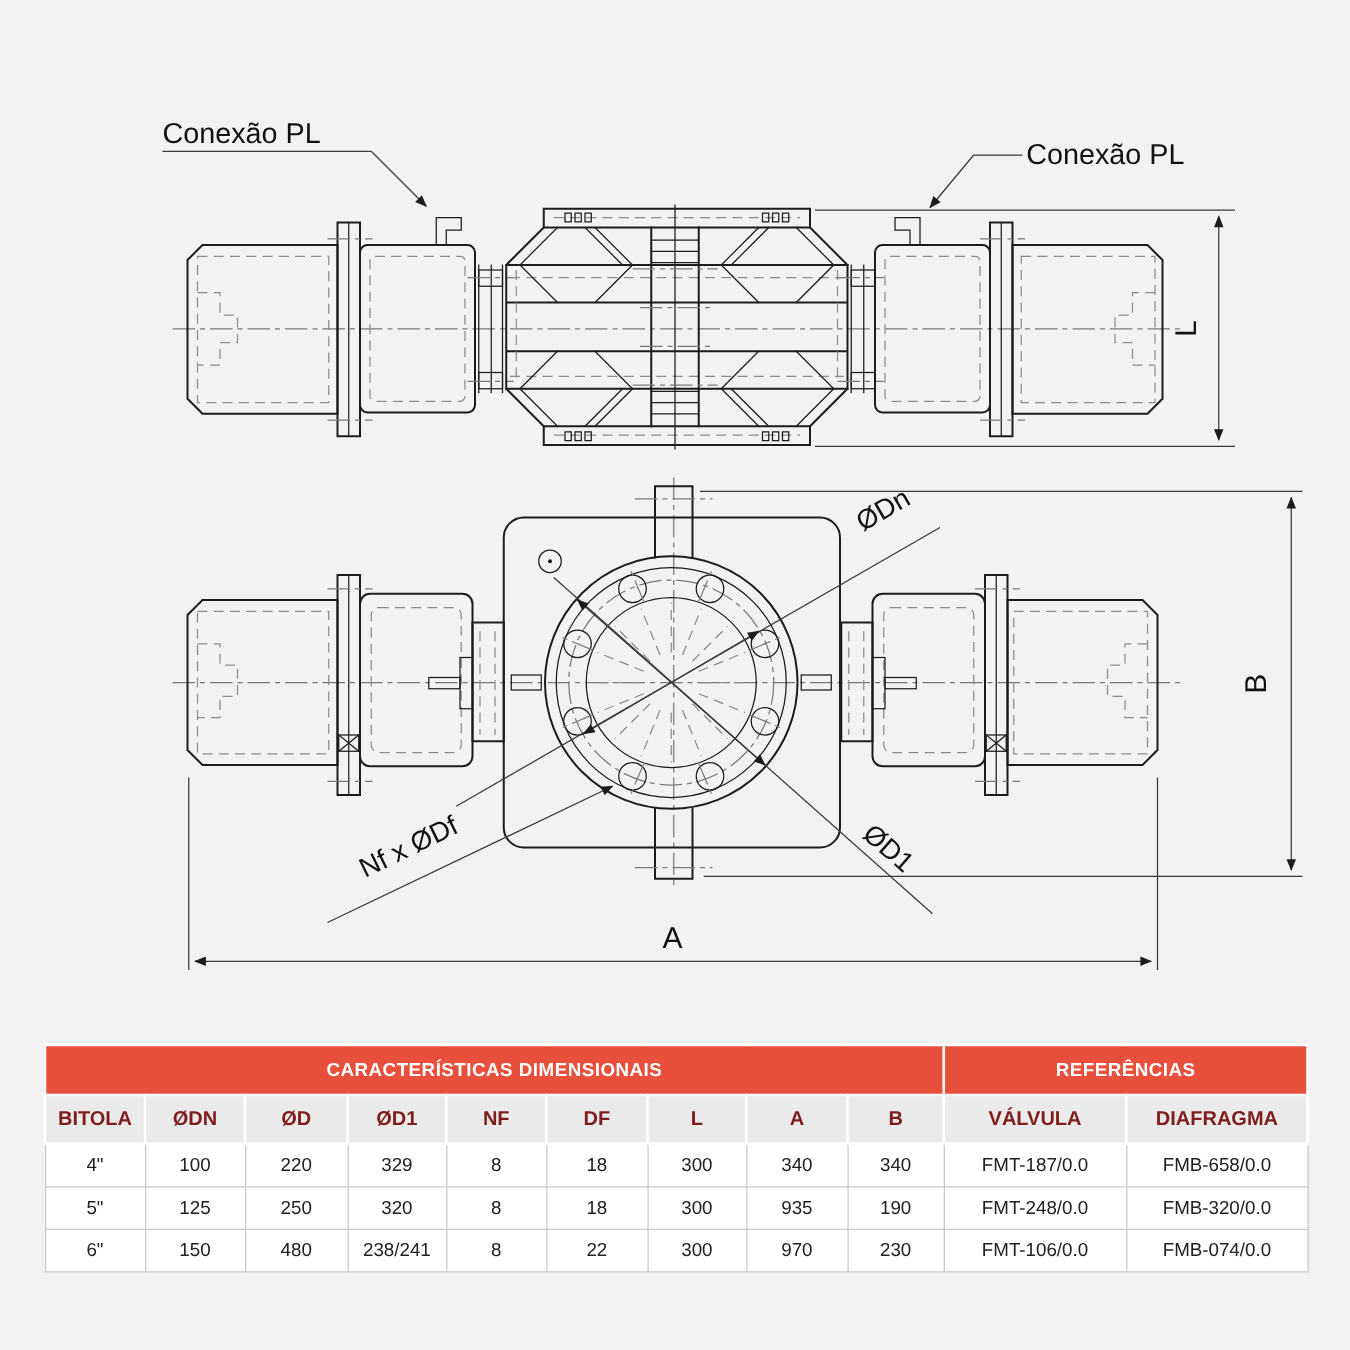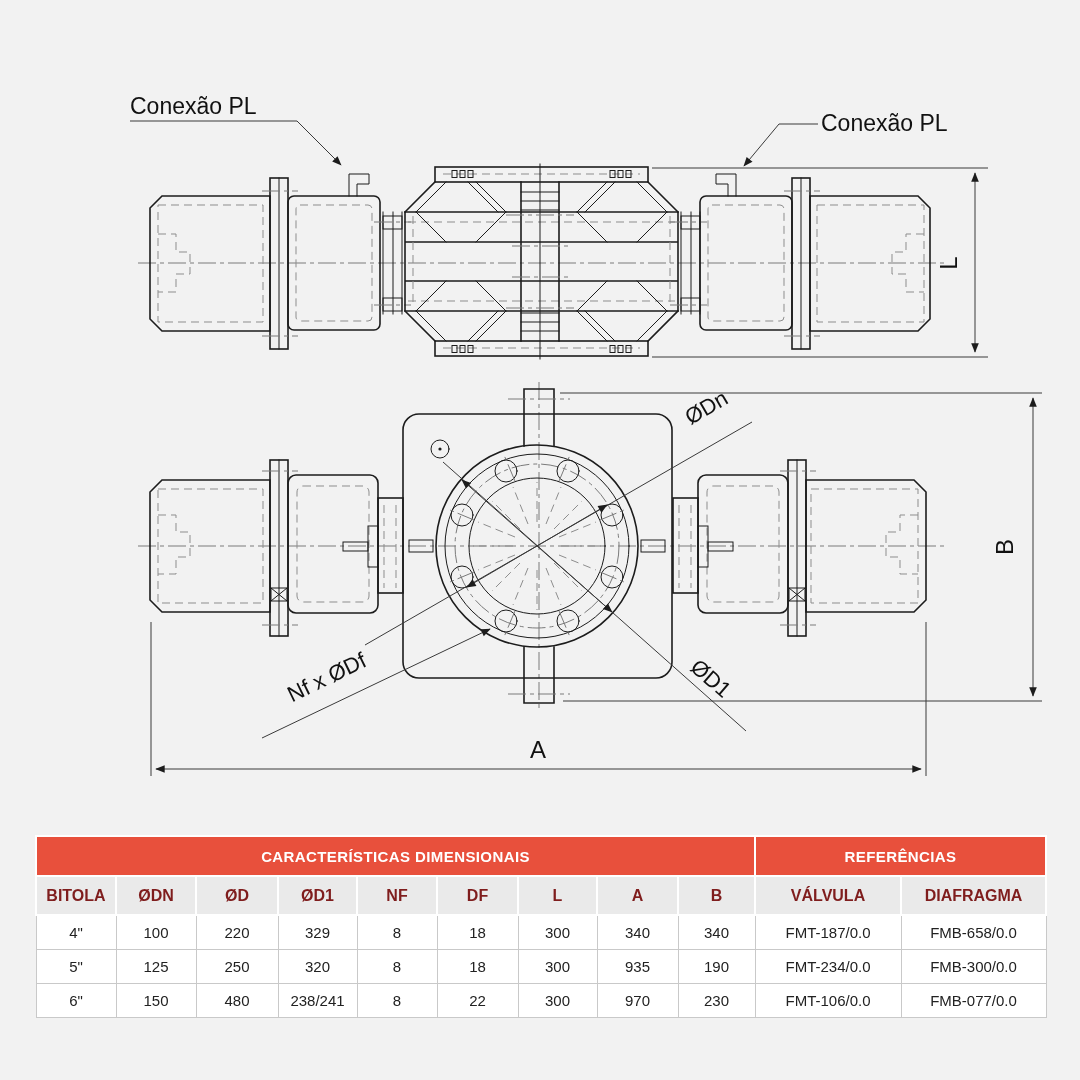--- a/index.html
+++ b/index.html
@@ -305,32 +305,32 @@
         <tr>
           <td>5"</td>
           <td>125</td>
           <td>250</td>
           <td>320</td>
           <td>8</td>
           <td>18</td>
           <td>300</td>
           <td>935</td>
           <td>190</td>
-          <td>FMT-234/0.0</td>
-          <td>FMB-300/0.0</td>
+          <td>FMT-248/0.0</td>
+          <td>FMB-320/0.0</td>
         </tr>
         <tr>
           <td>6"</td>
           <td>150</td>
           <td>480</td>
           <td>238/241</td>
           <td>8</td>
           <td>22</td>
           <td>300</td>
           <td>970</td>
           <td>230</td>
           <td>FMT-106/0.0</td>
-          <td>FMB-077/0.0</td>
+          <td>FMB-074/0.0</td>
         </tr>
       </tbody>
 </table>
 
 </div>
 
 </body></html>

